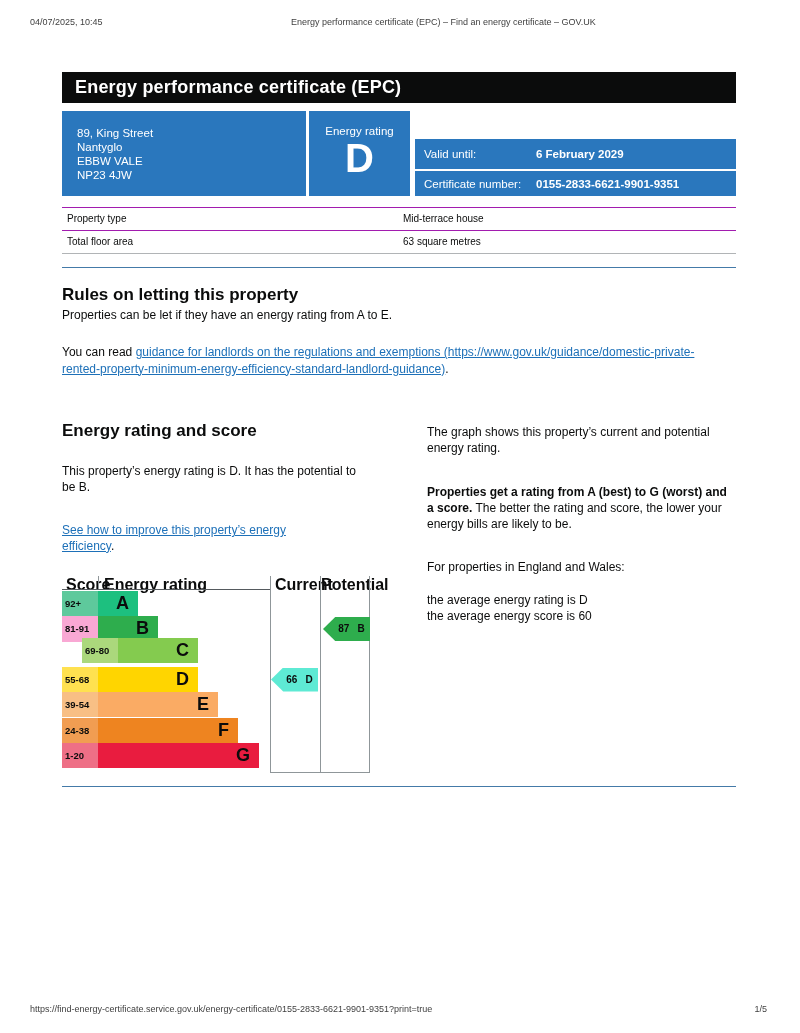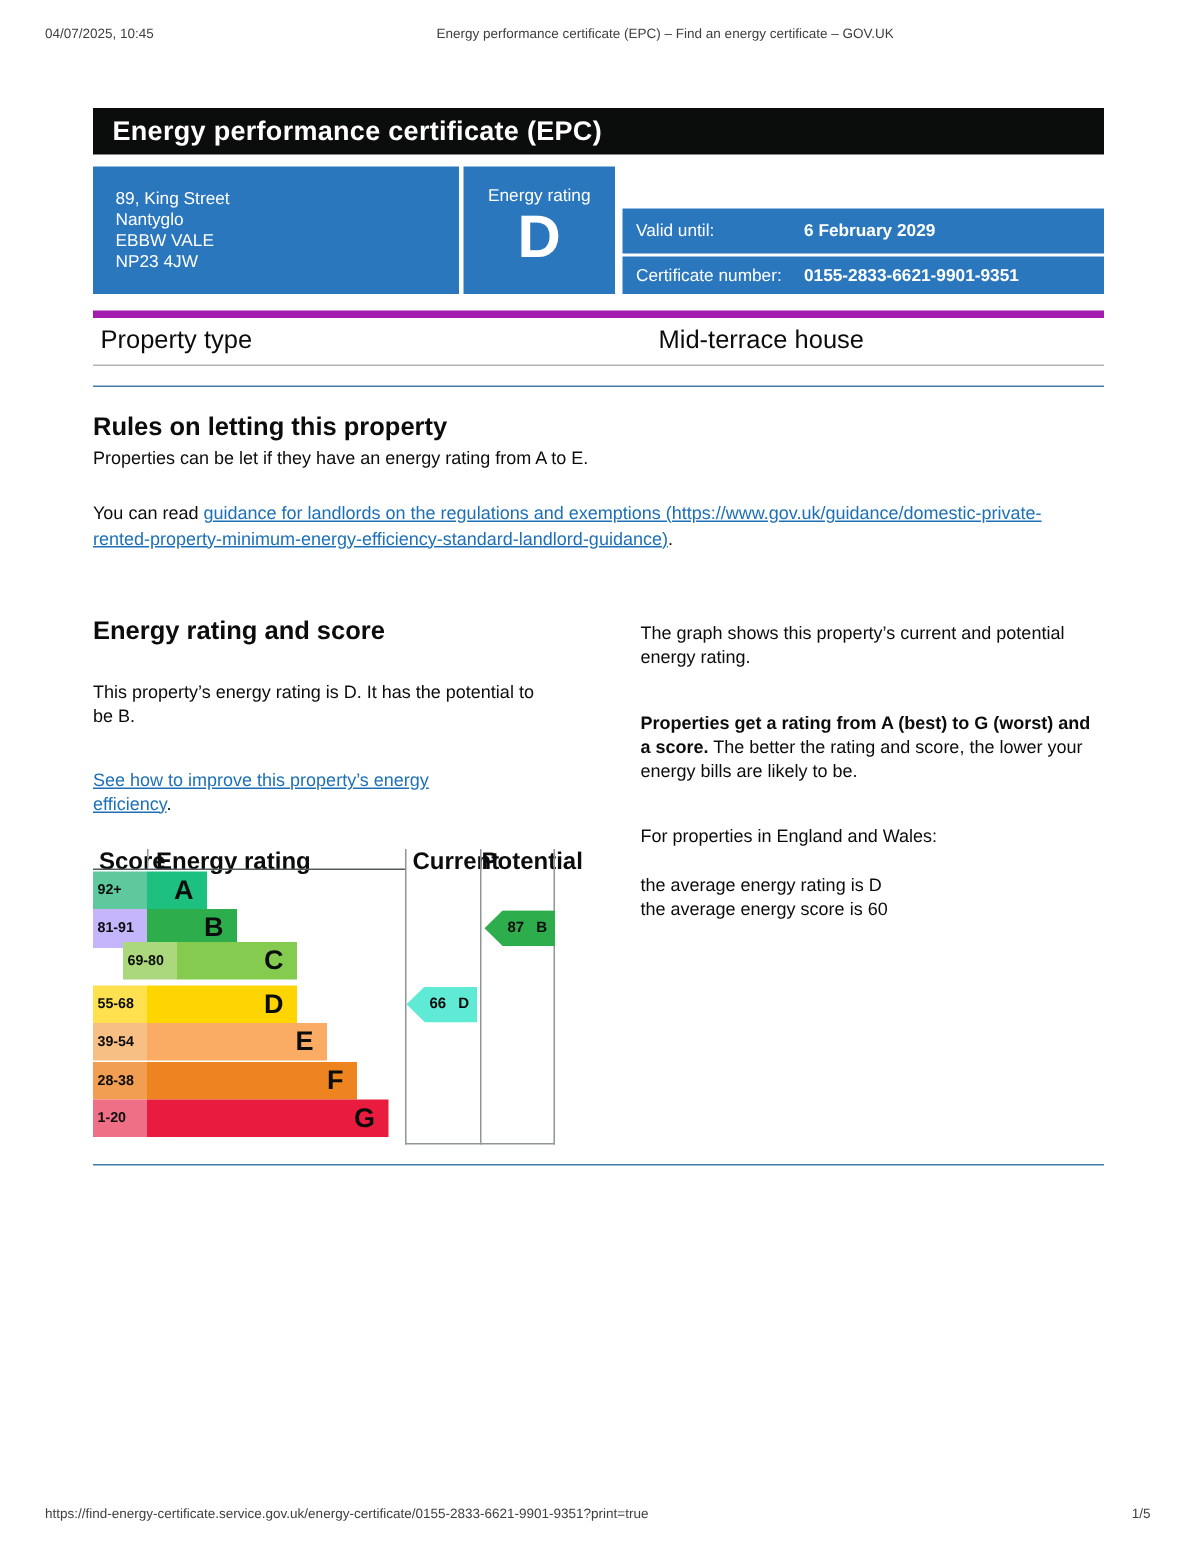--- a/index.html
+++ b/index.html
@@ -23,21 +23,21 @@
   .rating-box .lbl { font-size:11.5px; margin-top:14px; }
   .rating-box .big { font-size:40px; font-weight:bold; line-height:42px; }
   .meta-col { width:321px; margin-left:5px; display:flex; flex-direction:column;margin-top:28px; }
   .meta-box { background:#2a77bd; color:#fff; display:flex; align-items:center; font-size:11.5px; padding-left:9px; }
   .meta-box .m-label { width:112px; }
   .meta-box .m-value { font-weight:bold; }
   .meta-box.top { height:46px; }
   .meta-box.bot { height:37px; margin-top:2px; }
 
   .prop-table { margin-top:11px; border-bottom:1px solid #b1b4b6; }
-  .prop-row { display:flex; border-top:5px solid #a21caf; padding:5px 0 6px 5px; font-size:17px;gap:36px; }
+  .prop-row { display:flex; border-top:1px solid #a21caf; padding:5px 0 6px 5px; font-size:10px; }
   .prop-row .p-label { width:336px; }
 
   .hr-blue { border:none; border-top:1px solid #447aa8; margin-top:13px; }
 
   .section-h2 { font-size:17px; font-weight:bold; margin-top:17px; }
   .rules-p1 { margin-top:2px; line-height:16px; }
   .rules-p2 { margin-top:21px; line-height:16.5px; width:655px; }
   a.link { color:#1d70b8; text-decoration:underline; }
 
   .two-col { display:flex; margin-top:44px; }
@@ -98,20 +98,24 @@
         <span class="m-value">0155-2833-6621-9901-9351</span>
       </div>
     </div>
   </div>
 
   <div class="prop-table">
     <div class="prop-row">
       <div class="p-label">Property type</div>
       <div class="p-value">Mid-terrace house</div>
     </div>
+    <div class="prop-row">
+      <div class="p-label">Total floor area</div>
+      <div class="p-value">63 square metres</div>
+    </div>
   </div>
 
   <hr class="hr-blue">
 
   <div class="section-h2">Rules on letting this property</div>
   <p class="rules-p1">Properties can be let if they have an energy rating from A to E.</p>
   <p class="rules-p2"><span>You can read </span><a href="#" class="link">guidance for landlords on the regulations and exemptions (https://www.gov.uk/guidance/domestic-private-rented-property-minimum-energy-efficiency-standard-landlord-guidance)</a><span>.</span></p>
 
   <div class="two-col">
     <div class="col-left">
@@ -128,21 +132,21 @@
         <div class="h-sep"></div>
         <div class="col-box" style="left:208px"></div>
         <div class="col-box last" style="left:258px"></div>
       <div class="band-row" style="top: 15px; height: 25.3px; width: 308px;">
             <div class="score-cell" style="background: rgb(94, 201, 156);">
               <span style="line-height:25.3px">92+</span>
             </div>
             <div class="band-bar" style="width: 40px; background: rgb(29, 192, 127); line-height: 25.3px;"><span class="band-letter">A</span></div>
           </div>
           <div class="band-row" style="top: 40.3px; height: 25.3px; width: 308px;">
-            <div class="score-cell" style="background: #c4b5fd;">
+            <div class="score-cell" style="background: #f9a8d4;">
               <span style="line-height:25.3px">81-91</span>
             </div>
             <div class="band-bar" style="width: 60px; background: rgb(46, 173, 77); line-height: 25.3px;"><span class="band-letter">B</span></div>
           </div>
           <div class="band-row" style="top: 62px; height: 25.3px; width: 308px; margin-left: 20px;">
             <div class="score-cell" style="background: rgb(171, 216, 124);">
               <span style="line-height:25.3px">69-80</span>
             </div>
             <div class="band-bar" style="width: 80px; background: rgb(132, 203, 79); line-height: 25.3px;"><span class="band-letter">C</span></div>
           </div>
@@ -153,21 +157,21 @@
             <div class="band-bar" style="width: 100px; background: rgb(255, 213, 0); line-height: 25.3px;"><span class="band-letter">D</span></div>
           </div>
           <div class="band-row" style="top: 116.2px; height: 25.3px; width: 308px;">
             <div class="score-cell" style="background: rgb(248, 191, 133);">
               <span style="line-height:25.3px">39-54</span>
             </div>
             <div class="band-bar" style="width: 120px; background: rgb(250, 171, 100); line-height: 25.3px;"><span class="band-letter">E</span></div>
           </div>
           <div class="band-row" style="top: 141.5px; height: 25.3px; width: 308px;">
             <div class="score-cell" style="background: rgb(241, 157, 82);">
-              <span style="line-height:25.3px">28-38</span>
+              <span style="line-height:25.3px">24-38</span>
             </div>
             <div class="band-bar" style="width: 140px; background: rgb(238, 132, 32); line-height: 25.3px;"><span class="band-letter">F</span></div>
           </div>
           <div class="band-row" style="top: 166.8px; height: 25.3px; width: 308px;">
             <div class="score-cell" style="background: rgb(238, 111, 134);">
               <span style="line-height:25.3px">1-20</span>
             </div>
             <div class="band-bar" style="width: 161px; background: rgb(233, 28, 63); line-height: 25.3px;"><span class="band-letter">G</span></div>
           </div>
           <div class="arrow" style="left: 209px; top: 91.5px; width: 47px; background: #5eead4;">

